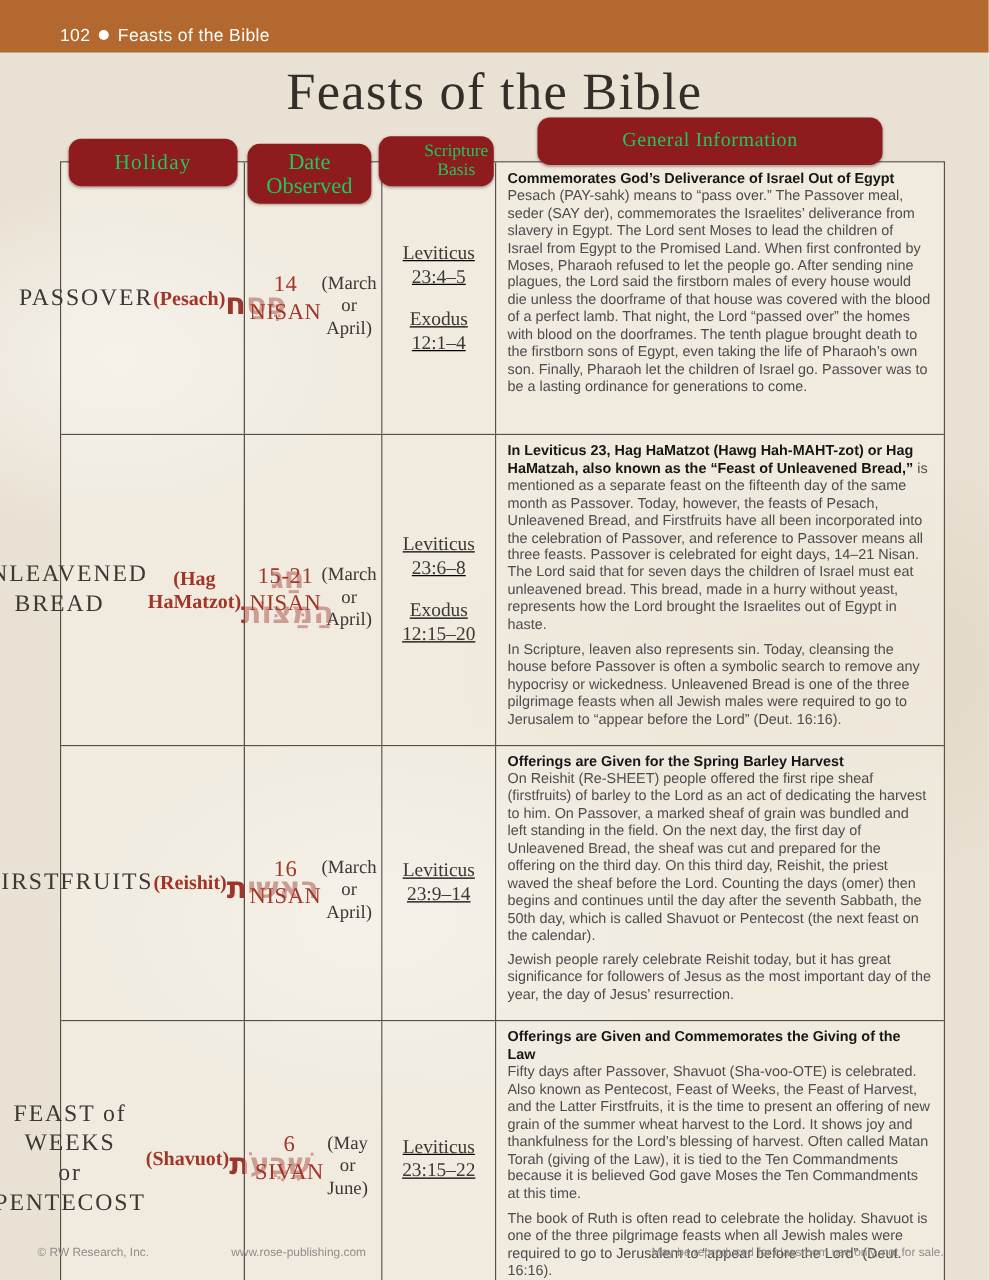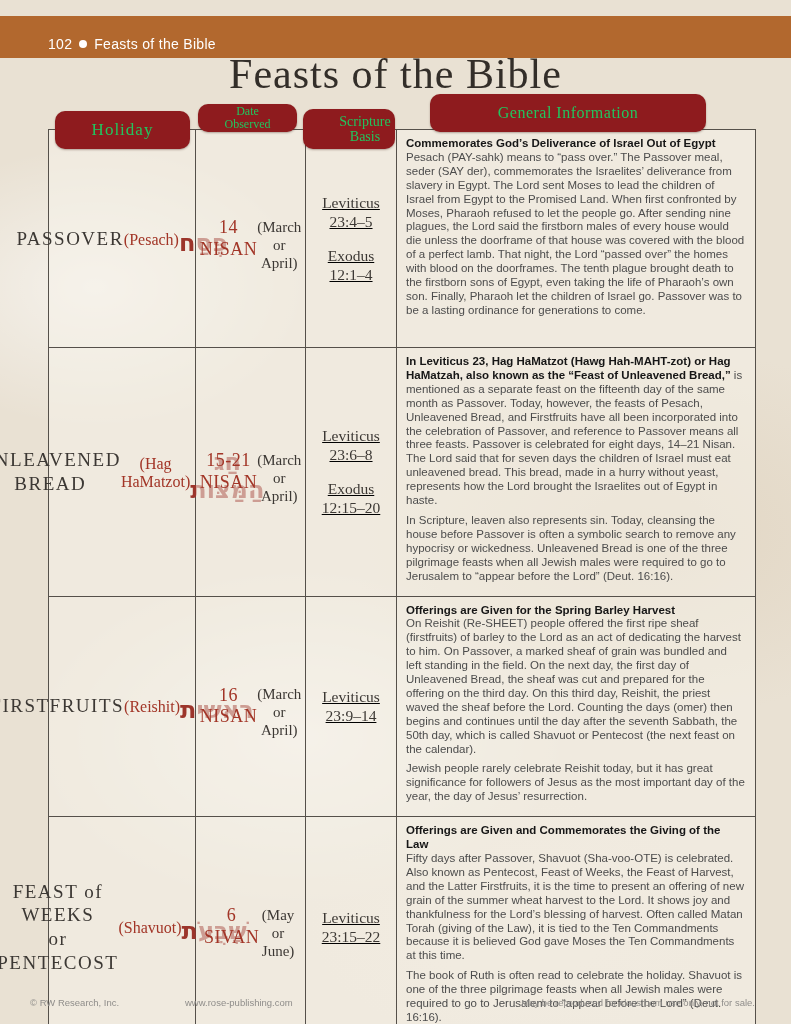--- a/index.html
+++ b/index.html
@@ -17,21 +17,21 @@
     position:relative;width:791px;height:1024px;overflow:hidden;
     background:
       radial-gradient(ellipse 300px 200px at 12% 28%, rgba(255,255,255,.55), transparent 70%),
       radial-gradient(ellipse 420px 260px at 82% 52%, rgba(213,195,168,.38), transparent 72%),
       radial-gradient(ellipse 380px 240px at 38% 72%, rgba(255,255,255,.5), transparent 70%),
       radial-gradient(ellipse 300px 180px at 65% 90%, rgba(236,228,214,.6), transparent 70%),
       #e9e1d3;
   }
   
   .topbar{
-    position:absolute;top:16px;left:0;width:791px;height:42px;
+    position:absolute;top:0;left:0;width:791px;height:42px;
     background:var(--bar-brown);
     display:flex;align-items:flex-end;padding:0 0 6px 48px;
   }
   .topbar-text{color:#fff;font-size:14px;letter-spacing:.3px;display:flex;align-items:center;gap:7px;}
   .bullet{display:inline-block;width:8px;height:8px;border-radius:50%;background:#fff;}
   
   .main-title{
     position:absolute;top:50px;left:0;width:791px;text-align:center;
     font-family:"Liberation Serif",serif;font-weight:400;
     font-size:42px;color:#332e29;letter-spacing:1px;
@@ -39,21 +39,21 @@
   
   .pill{
     position:absolute;background:var(--pill-red);
     border-radius:10px;color:#22c55e;
     font-family:"Liberation Serif",serif;
     display:flex;align-items:center;justify-content:center;text-align:center;
     box-shadow:0 1px 2px rgba(60,30,20,.35);
     white-space:pre-line;line-height:1.08;z-index:3;
   }
   .pill-holiday{left:55px;top:111px;width:135px;height:38px;font-size:17px;letter-spacing:1px;}
-  .pill-date{left:198px;top:104px;width:99px;height:28px;font-size:12px;}
+  .pill-date{left:198px;top:115px;width:99px;height:48px;font-size:18px;}
   .pill-scripture{left:303px;top:109px;width:92px;height:40px;font-size:14px;padding-left:32px;}
   .pill-info{left:430px;top:94px;width:276px;height:38px;font-size:16px;letter-spacing:.5px;}
   
   .ftable{
     position:absolute;left:48px;top:129px;width:708px;
     border:1px solid var(--border-col);
   }
   .trow{display:flex;border-bottom:1px solid var(--border-col);}
   .trow:last-child{border-bottom:none;}
   .trow:nth-child(1){min-height:218px;}
@@ -66,21 +66,21 @@
     text-align:center;padding:6px 7px;}
   .c-date{width:110px;border-right:1px solid var(--border-col);
     display:flex;flex-direction:row;align-items:center;justify-content:center;
     text-align:center;padding:6px 8px;}
   .c-scripture{width:91px;border-right:1px solid var(--border-col);
     display:flex;flex-direction:column;align-items:center;justify-content:center;
     text-align:center;padding:6px 4px;text-decoration:underline;}
   .c-info{flex:1;padding:7px 10px 6px 9px;}
   .h-name{font-family:"Liberation Serif",serif;font-size:19px;letter-spacing:1.5px;
     color:var(--ink);line-height:1.25;white-space:pre-line;}
-  .h-translit{font-family:"Liberation Serif",serif;font-size:16px;color:var(--accent-red);margin-top:2px;}
+  .h-translit{font-family:"Liberation Serif",serif;font-size:16px;color:var(--accent-red);margin-top:2px;font-weight:bold;}
   .h-hebrew{font-family:"DejaVu Sans",sans-serif;font-size:24px;font-weight:bold;
     color:#9c352b;margin-top:8px;direction:rtl;}
   .d-main{font-family:"Liberation Serif",serif;font-size:18px;color:var(--accent-red);
     letter-spacing:.5px;line-height:1.2;}
   .d-sub{font-family:"Liberation Serif",serif;font-size:15px;color:var(--ink);line-height:1.2;margin-top:12px;}
   .s-ref{font-family:"Liberation Serif",serif;font-size:15.5px;color:var(--ink);line-height:1.25;margin:7px 0;}
   .c-info p{font-size:11.5px;line-height:1.21;color:var(--body-ink);margin-bottom:6px;}
   .c-info strong{color:#161616;}
   .c-info strong.block{display:block;}
   

